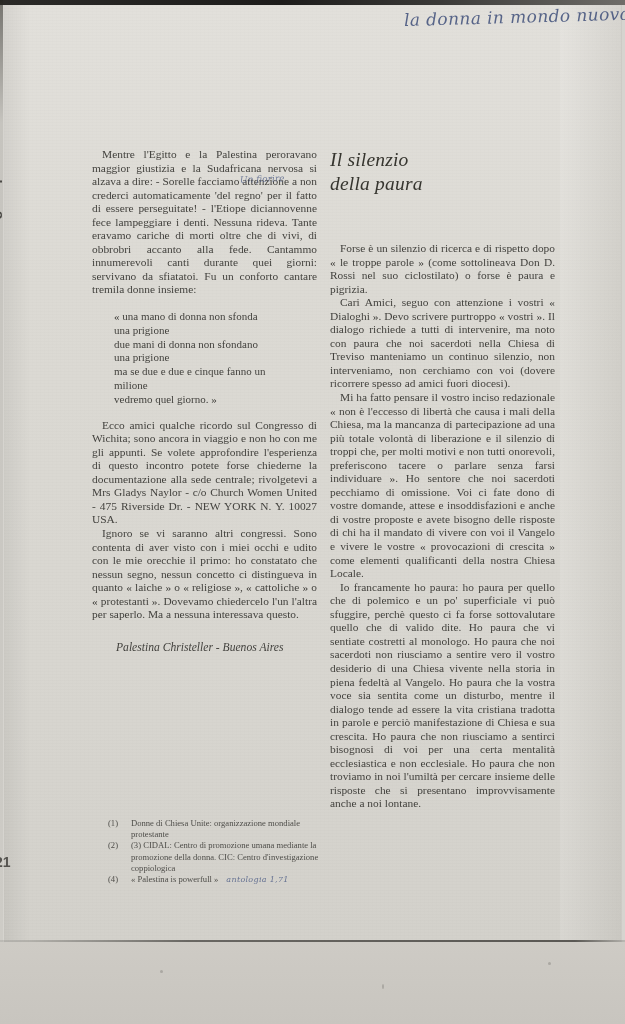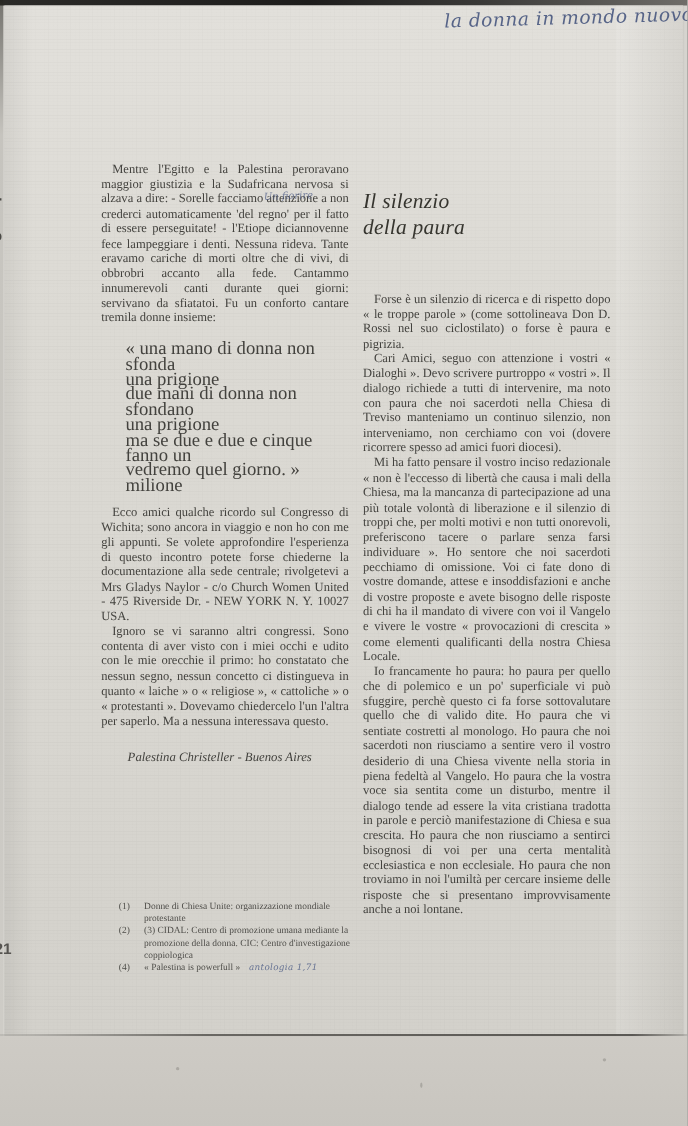--- a/index.html
+++ b/index.html
@@ -110,21 +110,21 @@
     font-size: 14px;
     color: #55534f;
   }
 
   
   .column {
     position: absolute;
     color: #3d3c38;
   }
   #col-left  { left: 92px; top: 148px; width: 225px; }
-  #col-right { left: 330px; top: 148px; width: 225px; margin-top: 24px; }
+  #col-right { left: 330px; top: 148px; width: 225px; }
 
   .body-text {
     font-size: 11.4px;
     line-height: 13.55px;
     text-align: justify;
     text-justify: inter-word;
     hyphens: manual;
     margin: 0 0 0 0;
     color: #43423e;
   }
@@ -143,21 +143,21 @@
     letter-spacing: .2px;
   }
   #article-title .l2 { display: block; }
 
   #right-body { margin-top: 47px; }
 
   
   #poem {
     margin: 13px 0 12px 0;
     padding-left: 22px;
-    font-size: 17px;
+    font-size: 11px;
     line-height: 13.8px;
     color: #43423e;
   }
   #poem .pl { display: block; }
 
   
   #signature {
     margin-top: 19px;
     padding-left: 24px;
     font-style: italic;
@@ -241,22 +241,22 @@
     <span class="hand-ink" style="left:148px; top:26px; transform:rotate(-2deg);">Un fiorire</span>
 
     <p class="body-text indent">Mentre l'Egitto e la Palestina peroravano maggior giustizia e la Sudafricana nervosa si alzava a dire: - Sorelle facciamo attenzione a non crederci automaticamente 'del regno' per il fatto di essere perseguitate! - l'Etiope diciannovenne fece lampeggiare i denti. Nessuna rideva. Tante eravamo cariche di morti oltre che di vivi, di obbrobri accanto alla fede. Cantammo innumerevoli canti durante quei giorni: servivano da sfiatatoi. Fu un conforto cantare tremila donne insieme:</p>
 
     <div id="poem">
       <span class="pl">« una mano di donna non sfonda</span>
       <span class="pl">una prigione</span>
       <span class="pl">due mani di donna non sfondano</span>
       <span class="pl">una prigione</span>
       <span class="pl">ma se due e due e cinque fanno un</span>
+      <span class="pl">milione</span>
       <span class="pl">vedremo quel giorno. »</span>
-      <span class="pl">milione</span>
     </div>
 
     <p class="body-text indent">Ecco amici qualche ricordo sul Congresso di Wichita; sono ancora in viaggio e non ho con me gli appunti. Se volete approfondire l'esperienza di questo incontro potete forse chiederne la documentazione alla sede centrale; rivolgetevi a Mrs Gladys Naylor - c/o Church Women United - 475 Riverside Dr. - NEW YORK N. Y. 10027 USA.</p>
     <p class="body-text indent">Ignoro se vi saranno altri congressi. Sono contenta di aver visto con i miei occhi e udito con le mie orecchie il primo: ho constatato che nessun segno, nessun concetto ci distingueva in quanto « laiche » o « religiose », « cattoliche » o « protestanti ». Dovevamo chiedercelo l'un l'altra per saperlo. Ma a nessuna interessava questo.</p>
 
     <div id="signature">Palestina Christeller - Buenos Aires</div>
   </div>
 
   <div id="footnotes">
     <div class="fn-row">

